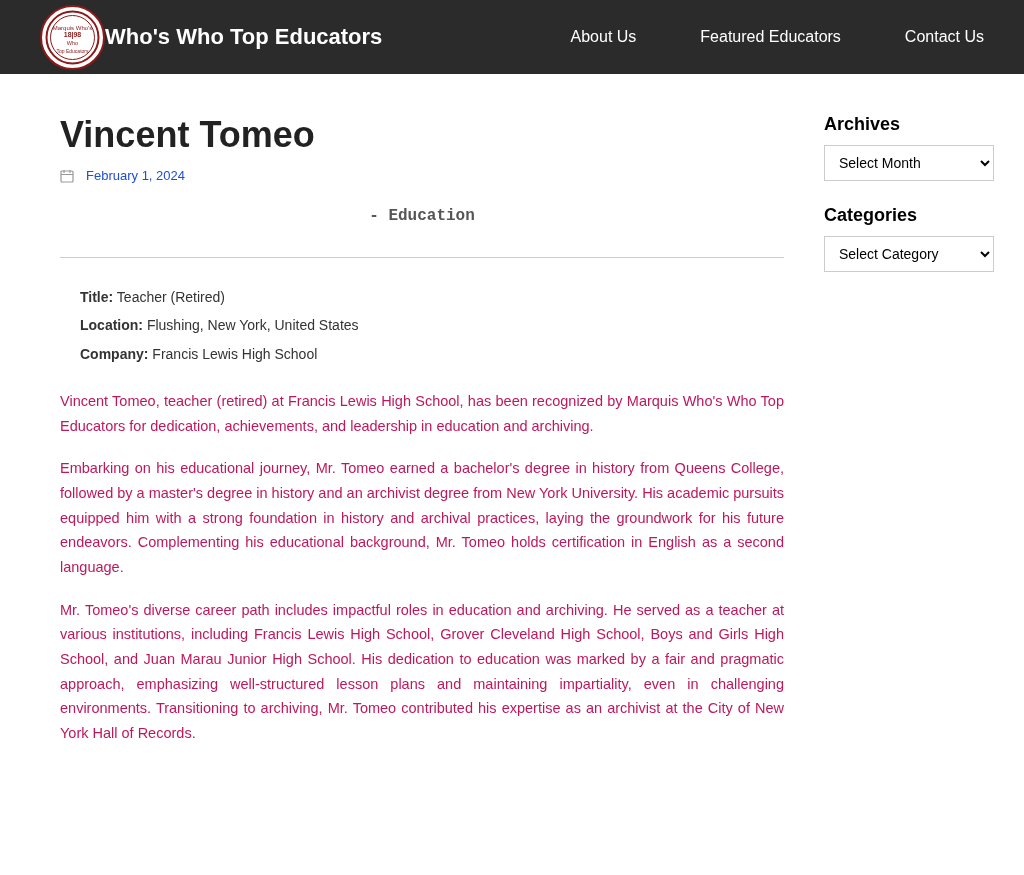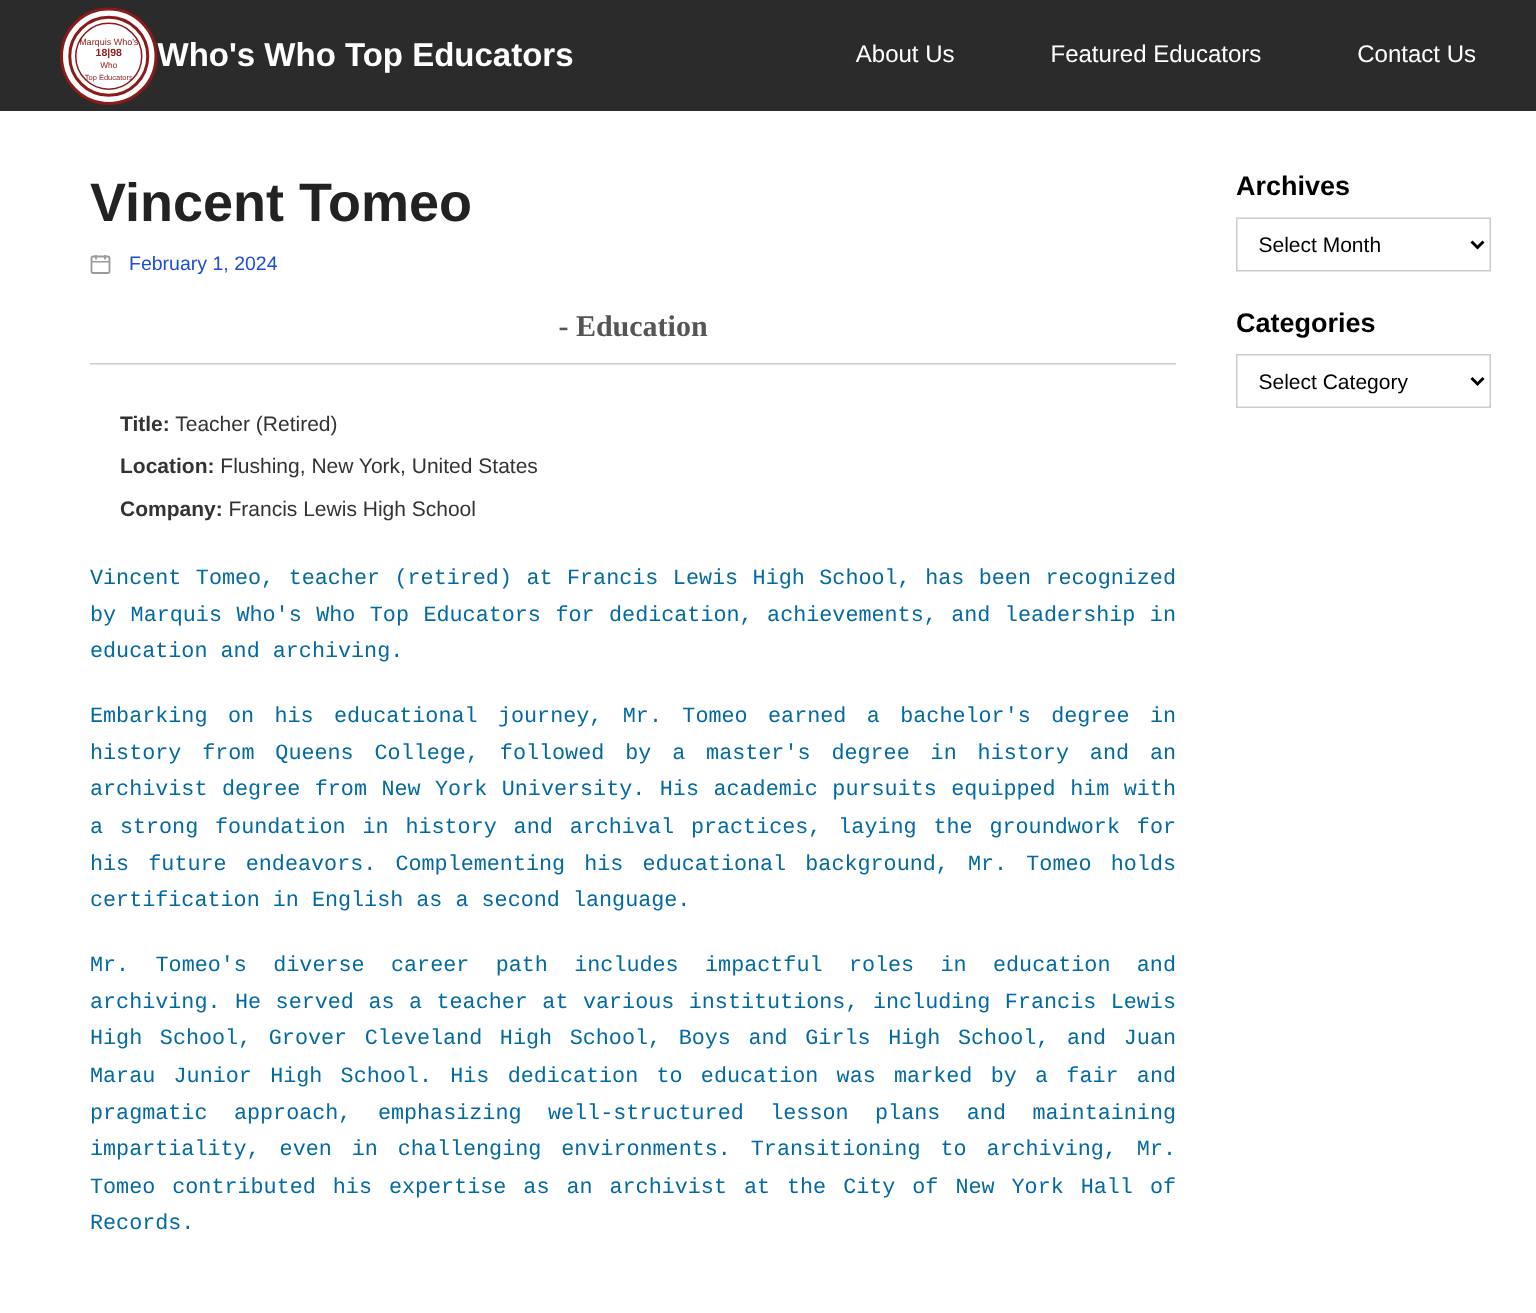--- a/index.html
+++ b/index.html
@@ -67,24 +67,24 @@
     }
     .calendar-icon {
       display: inline-block;
       width: 14px;
       height: 14px;
       color: #999;
     }
 
     .section-heading {
       text-align: center;
-      font-size: 20px;
+      font-size: 16px;
       color: #555;
-      margin-bottom: 12px;
-      font-family: Liberation Serif, serif;
+      margin-bottom: 32px;
+      font-family: Liberation Mono, monospace;
     }
     .section-heading::before {
       content: '- ';
     }
 
     .divider {
       border: none;
       border-top: 1px solid #ccc;
       margin-bottom: 28px;
     }
@@ -101,22 +101,22 @@
     }
     .profile-details strong {
       font-weight: bold;
     }
 
     .post-body p {
       margin-bottom: 18px;
       font-size: 14.5px;
       line-height: 1.7;
       text-align: justify;
-      font-family: Liberation Mono, monospace;
-      color: #0369a1;
+      font-family: Liberation Sans, sans-serif;
+      color: #be185d;
     }
 
     
     .sidebar {
       width: 170px;
       flex-shrink: 0;
     }
 
     .search-box {
       display: flex;

